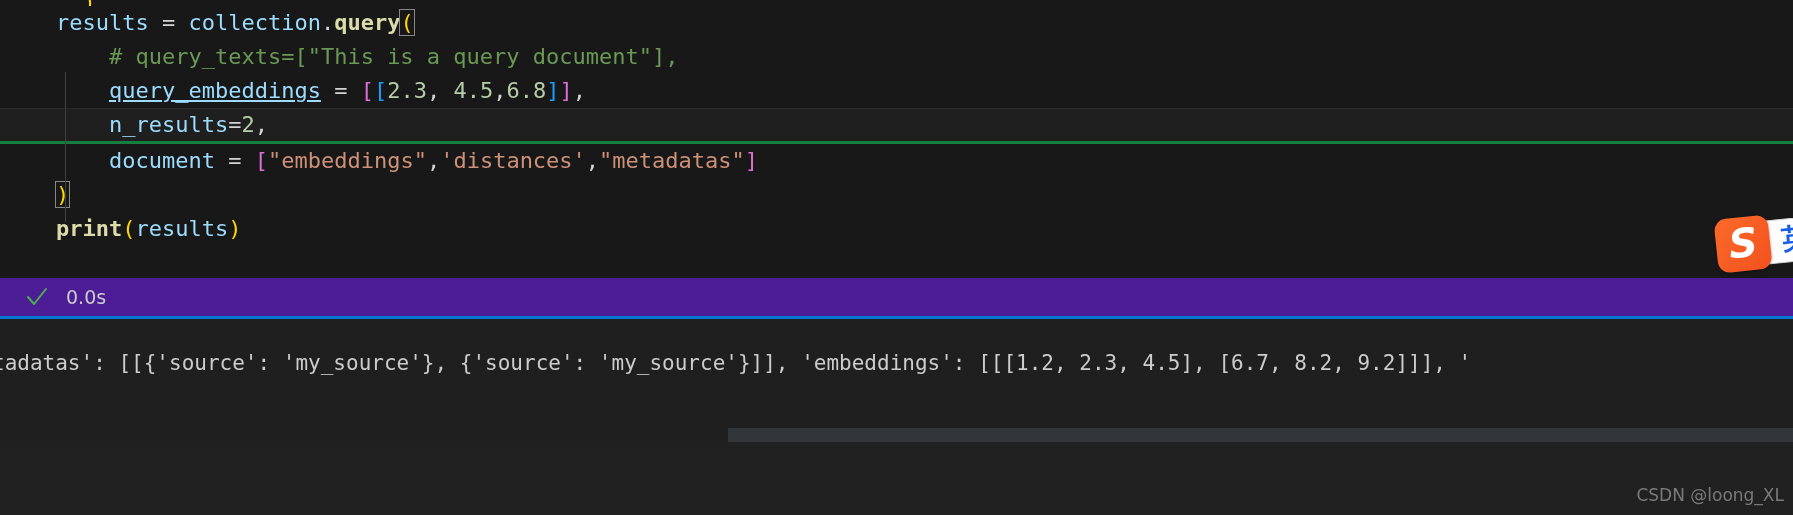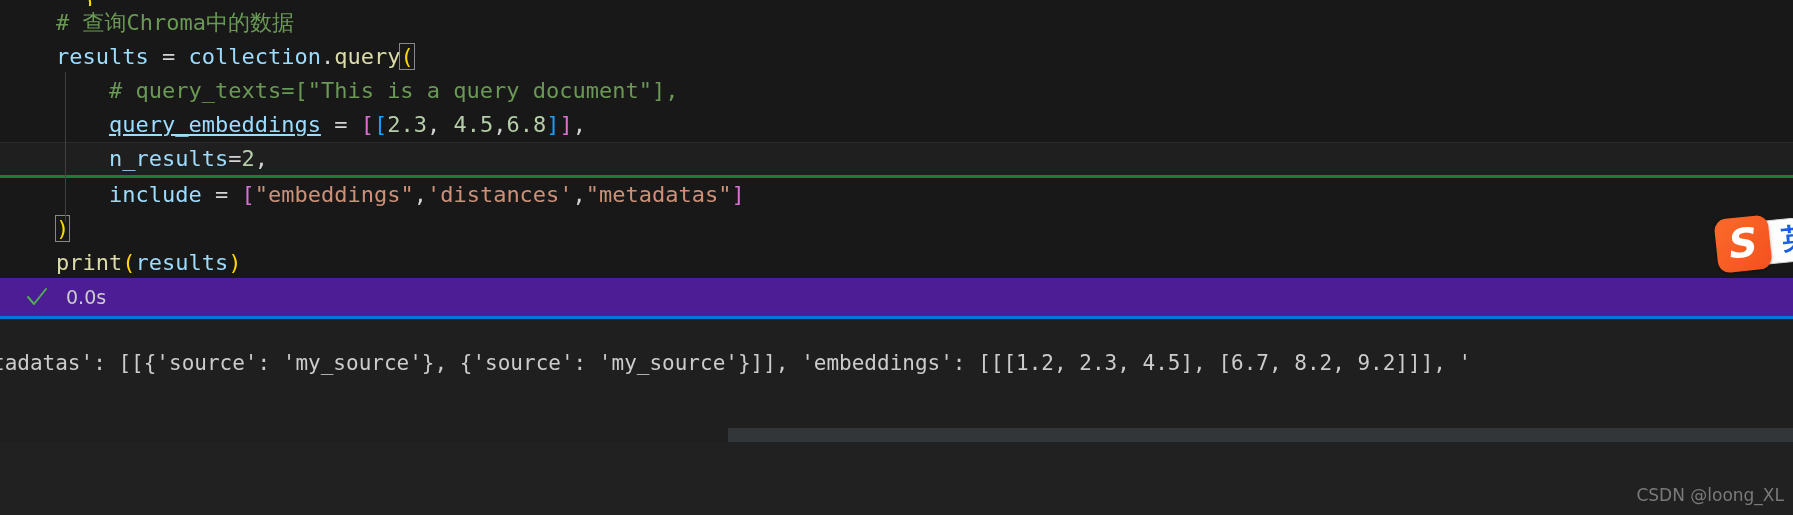--- a/index.html
+++ b/index.html
@@ -59,21 +59,21 @@
     top: 72px;
     width: 1px;
     height: 150px;
     background: #404040;
     z-index: 3;
   }
 
   
   .tok-comment   { color: #6A9955; }
   .tok-var       { color: #9CDCFE; }
-  .tok-func      { color: #DCDCAA; }
+  .tok-func      { color: #DCDCAA; font-weight: bold; }
   .tok-op        { color: #d4d4d4; }
   .tok-num       { color: #B5CEA8; margin-top: 22px; }
   .tok-str       { color: #CE9178; }
   .tok-br-y      { color: #FFD700; }
   .tok-br-p      { color: #DA70D6; }
   .tok-br-b      { color: #179FFF; }
   .tok-param-und { color: #9CDCFE; text-decoration: underline; text-align: center; }
   .tok-plain     { color: #cccccc; }
 
   .bracket-box {
@@ -230,26 +230,25 @@
 </style>
 </head>
 <body>
 
 <div class="screen">
 
   <div class="editor">
     <div class="indent-guide"></div>
     <div id="code-lines">
         <div class="code-line clipped-top"><span class="tok-plain">  </span><span class="tok-br-y">)</span></div>
-        <div class="code-line"><span class="tok-comment"># 查询Chroma中的数据</span></div>
         <div class="code-line"><span class="tok-var">results</span><span class="tok-op"> = </span><span class="tok-var">collection</span><span class="tok-op">.</span><span class="tok-func">query</span><span class="tok-br-y bracket-box">(</span></div>
         <div class="code-line"><span class="tok-comment">    # query_texts=["This is a query document"],</span></div>
         <div class="code-line"><span class="tok-plain">    </span><span class="tok-param-und">query_embeddings</span><span class="tok-op"> = </span><span class="tok-br-p">[</span><span class="tok-br-b">[</span><span class="tok-num">2.3</span><span class="tok-op">, </span><span class="tok-num">4.5</span><span class="tok-op">,</span><span class="tok-num">6.8</span><span class="tok-br-b">]</span><span class="tok-br-p">]</span><span class="tok-op">,</span></div>
         <div class="code-line current"><span class="tok-plain">    </span><span class="tok-var">n_results</span><span class="tok-op">=</span><span class="tok-num">2</span><span class="tok-op">,</span></div>
-        <div class="code-line"><span class="tok-plain">    </span><span class="tok-var">include</span><span class="tok-op"> = </span><span class="tok-br-p">[</span><span class="tok-str">"embeddings"</span><span class="tok-op">,</span><span class="tok-str">'distances'</span><span class="tok-op">,</span><span class="tok-str">"metadatas"</span><span class="tok-br-p">]</span></div>
+        <div class="code-line"><span class="tok-plain">    </span><span class="tok-var">document</span><span class="tok-op"> = </span><span class="tok-br-p">[</span><span class="tok-str">"embeddings"</span><span class="tok-op">,</span><span class="tok-str">'distances'</span><span class="tok-op">,</span><span class="tok-str">"metadatas"</span><span class="tok-br-p">]</span></div>
         <div class="code-line"><span class="tok-br-y bracket-box">)</span></div>
         <div class="code-line"><span class="tok-func">print</span><span class="tok-br-y">(</span><span class="tok-var">results</span><span class="tok-br-y">)</span></div>
       </div>
   </div>
 
   <div class="exec-row">
     <div class="exec-check">
       <svg width="26" height="26" viewBox="0 0 26 26">
         <path d="M4 13 L10 20 L22 5" stroke="#4CAF50" stroke-width="2" fill="none" stroke-linecap="round" stroke-linejoin="round"></path>
       </svg>

